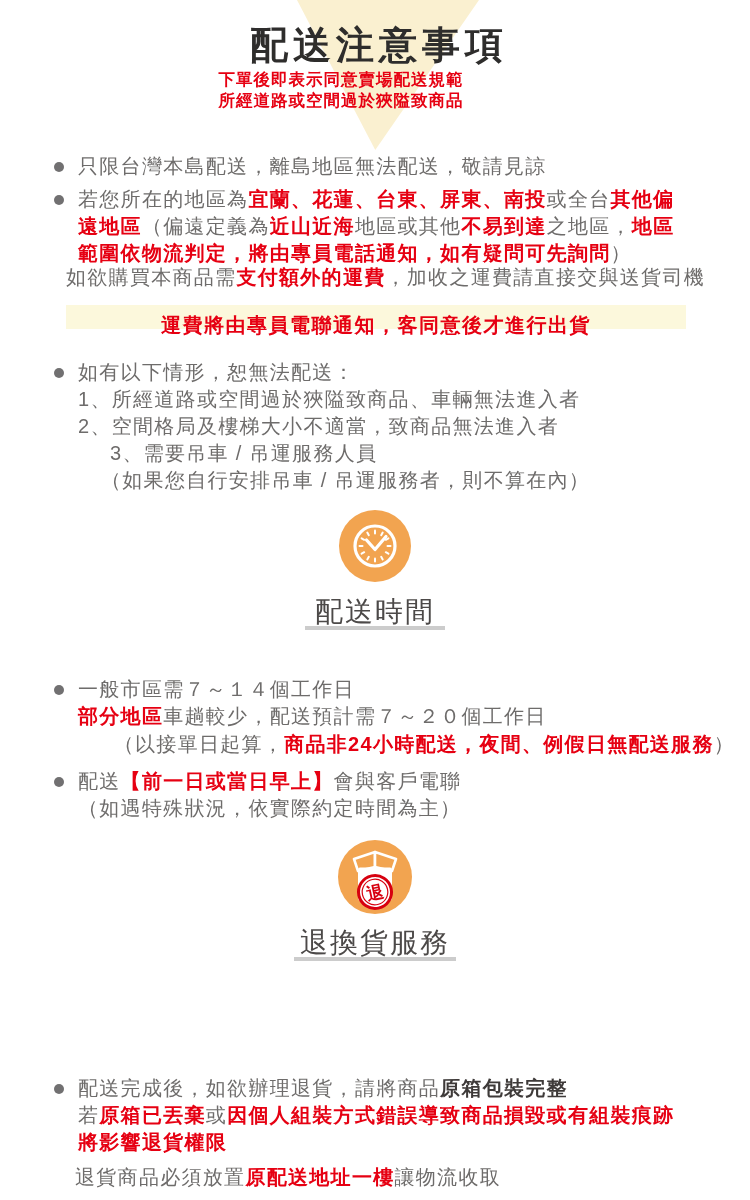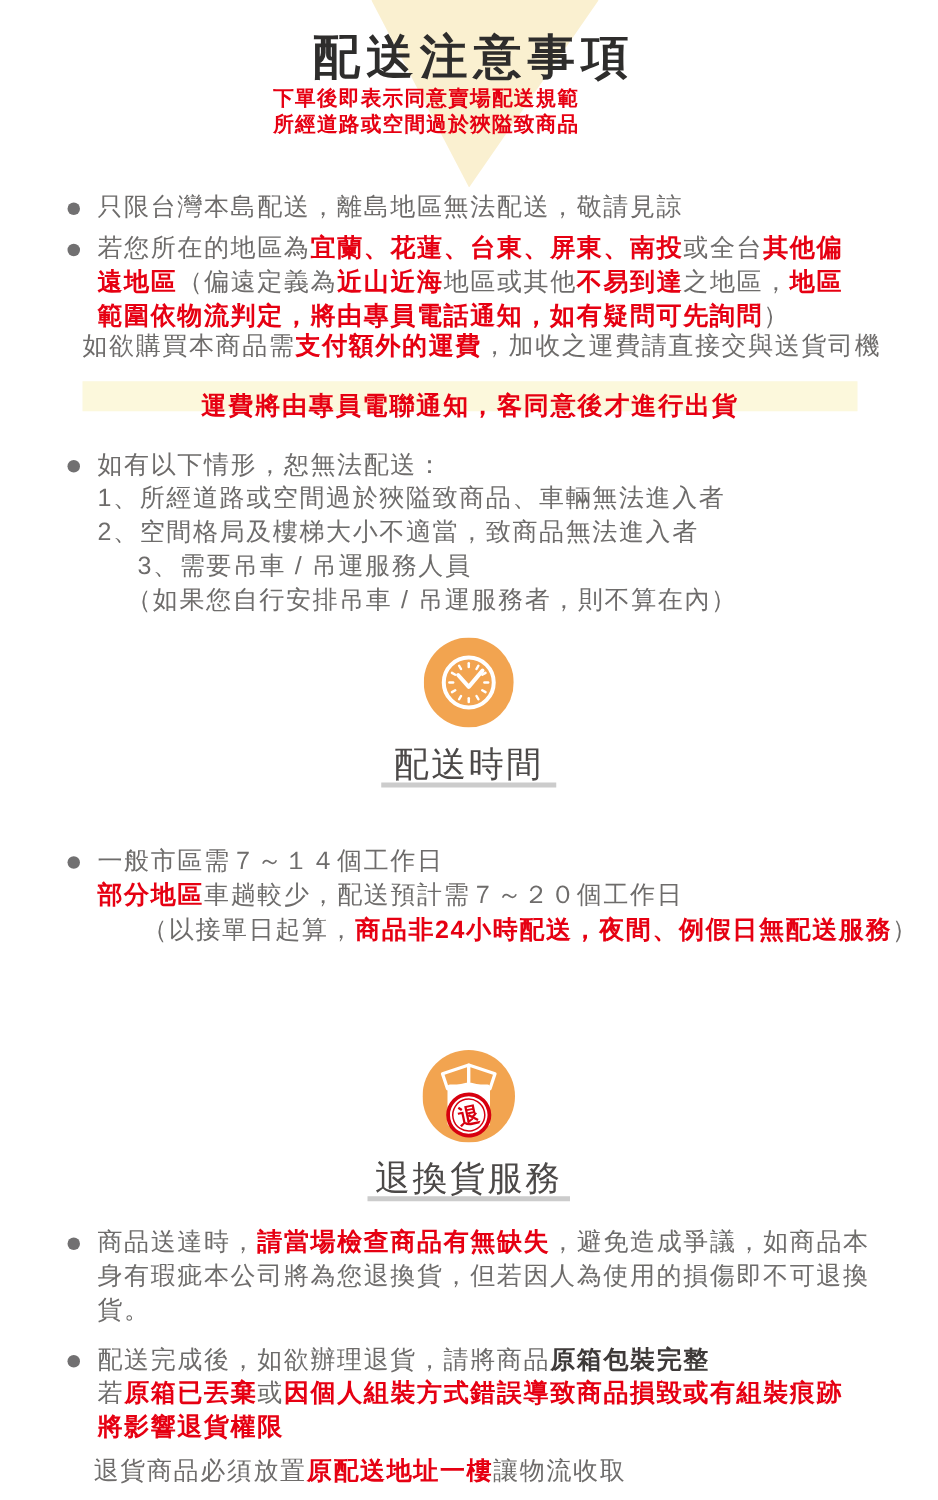--- a/index.html
+++ b/index.html
@@ -93,33 +93,33 @@
       <line x1="42.2" y1="25.2" x2="43.7" y2="22.6"></line>
     </g>
     <path class="icon-line" stroke-width="3.2" d="M27.5,30 L36,39.5 L47,26.5"></path>
   </svg>
 
   <div class="sec-heading" style="top:593px;">配送時間</div>
   <div class="sec-underline" style="top:626px;left:305px;width:140px;"></div>
 
   <div class="txt bullet" style="top:660px;margin-top:16px;"><span>一般市區需７～１４個工作日</span><br><span class="seg-rb">部分地區</span><span>車趟較少，配送預計需７～２０個工作日</span></div>
   <div class="txt" style="top:731px;left:75px;text-align:right;"><span>（以接單日起算，</span><span class="seg-rb">商品非24小時配送，夜間、例假日無配送服務</span><span>）</span></div>
+  <div class="txt bullet" style="top:768px;"><span>配送</span><span class="seg-rb">【前一日或當日早上】</span><span>會與客戶電聯</span><br><span>（如遇特殊狀況，依實際約定時間為主）</span></div>
 
   <svg class="icon" style="top:840px;left:338px;width:74px;height:74px;" viewBox="0 0 74 74">
     <circle class="icon-circle" cx="37" cy="37" r="37"></circle>
     <polygon class="lid" points="37,12 16,19 20,31 37,27"></polygon>
     <polygon class="lid" points="37,12 58,19 54,31 37,27"></polygon>
     <rect x="20" y="27.5" width="34" height="33" rx="2" fill="#ffffff"></rect>
     <g transform="rotate(-12 37 52)">
       <circle class="stamp-ring" cx="37" cy="52" r="16.5" stroke-width="3"></circle>
       <circle cx="37" cy="52" r="12.8" fill="none" stroke="#d7000f" stroke-width="1.2"></circle>
       <text class="stamp-text" x="37" y="58.5" text-anchor="middle">退</text>
     </g>
   </svg>
 
   <div class="sec-heading" style="top:924px;">退換貨服務</div>
   <div class="sec-underline" style="top:957px;left:294px;width:162px;"></div>
 
-  <div class="txt bullet" style="top:981px;"><span>商品送達時，</span><span class="seg-rb">請當場檢查商品有無缺失</span><span>，避免造成爭議，如商品本</span><br><span>身有瑕疵本公司將為您退換貨，但若因人為使用的損傷即不可退換</span><br><span>貨。</span></div>
   <div class="txt" style="top:1164px;left:75px;"><span>退貨商品必須放置</span><span class="seg-rb">原配送地址一樓</span><span>讓物流收取</span></div>
   <div class="txt bullet" style="top:1075px;"><span>配送完成後，如欲辦理退貨，請將商品</span><span class="seg-db">原箱包裝完整</span><br><span>若</span><span class="seg-rb">原箱已丟棄</span><span>或</span><span class="seg-rb">因個人組裝方式錯誤導致商品損毀或有組裝痕跡</span><br><span class="seg-rb">將影響退貨權限</span></div>
 
 </div>
 
 </body></html>

